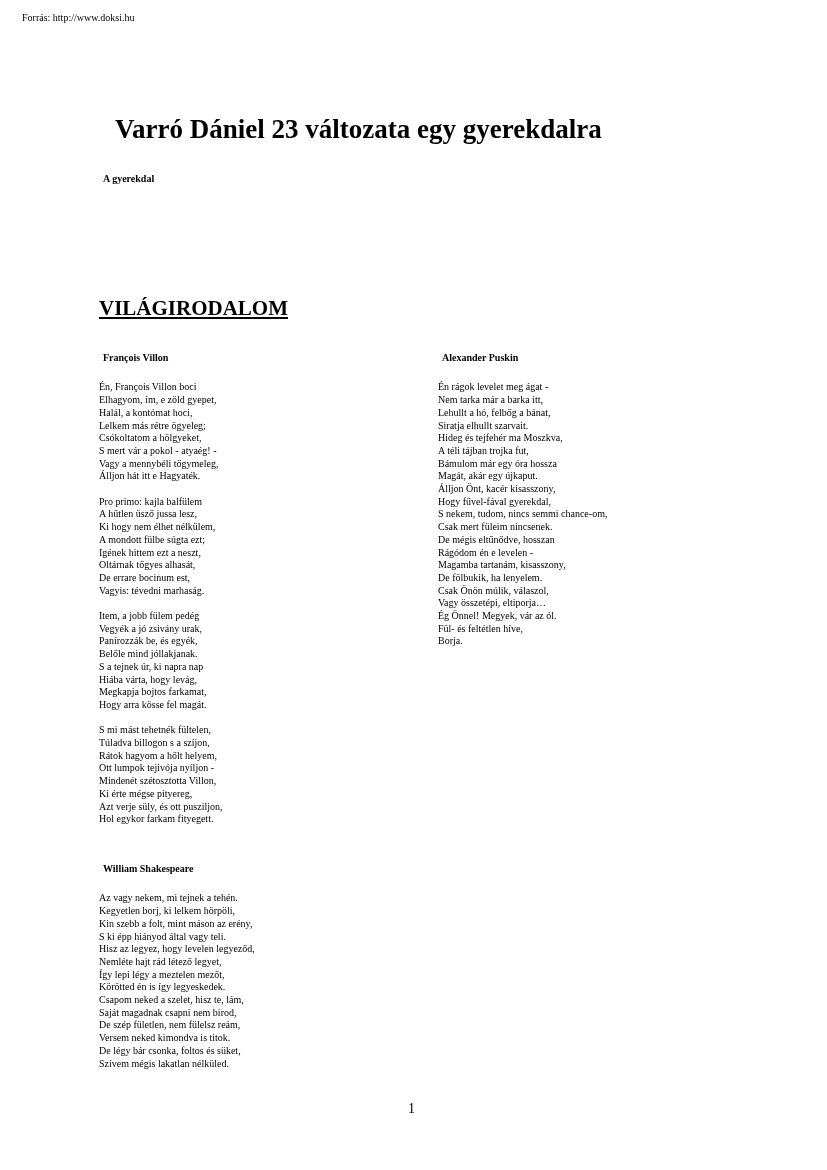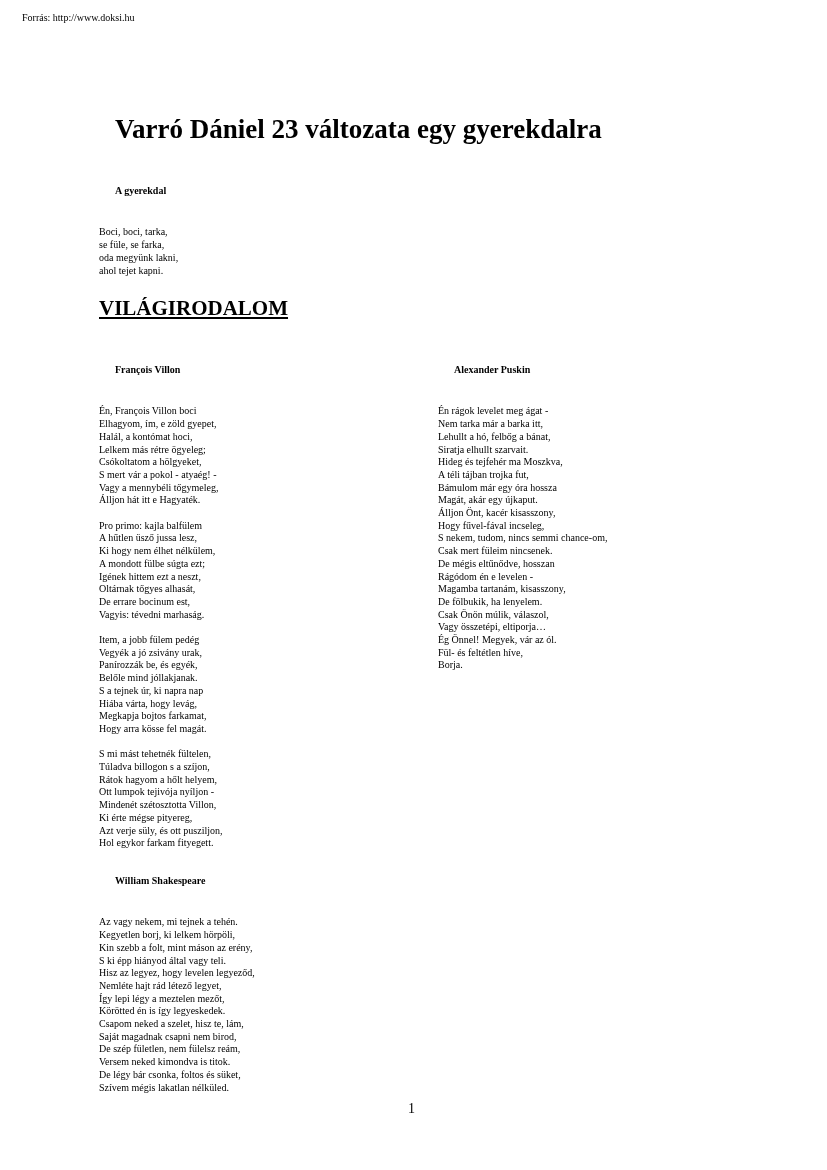--- a/index.html
+++ b/index.html
@@ -3,43 +3,37 @@
 <meta charset="utf-8">
 <style>
   html, body { margin: 0; padding: 0; background: #ffffff; }
   body { width: 827px; height: 1170px; position: relative; overflow: hidden;
          font-family: "Liberation Serif", "DejaVu Serif", serif; color: #000; }
   .source { position: absolute; left: 9px; top: 12px; font-family: Liberation Serif, serif;
             font-size: 10px; color: #000; margin-left: 13px; }
   .title { position: absolute; left: 99px; top: 96px; margin: 16px; font-size: 27px; font-weight: bold;
            line-height: 34px; white-space: nowrap; }
   .block { position: absolute; }
-  .h-small { font-size: 10px; font-weight: bold; line-height: 12.7px; margin: 16px; }
+  .h-small { font-size: 10px; font-weight: bold; line-height: 12.7px; margin: 4px; }
   .lines { font-size: 10px; line-height: 12.7px; margin: 0; white-space: nowrap; }
   .stanza-gap { height: 12.7px; }
   .section-title { position: absolute; left: 99px; top: 294px; margin: 0; font-size: 21px; font-weight: bold;
                    text-decoration: underline; text-decoration-thickness: 2px; text-underline-offset: 2px; line-height: 28px; }
   .page-num { position: absolute; left: 408px; top: 1101px; font-size: 14px; }
 </style>
 </head>
 <body>
 
 <div class="source">Forrás: http://www.doksi.hu</div>
 
 <h1 class="title">Varró Dániel 23 változata egy gyerekdalra</h1>
 
 <div class="block" style="left:99px; top:169px;">
   <p class="h-small">A gyerekdal</p>
   <div class="stanza-gap"></div>
-  <div class="lines">
-    <div>Boci, boci, tarka,</div>
-    <div>se füle, se farka,</div>
-    <div>oda megyünk lakni,</div>
-    <div>ahol tejet kapni.</div>
-  </div>
 </div>
 
 <h2 class="section-title">VILÁGIRODALOM</h2>
 
 <div class="block" style="left:99px; top:348px;">
   <p class="h-small">François Villon</p>
   <div class="stanza-gap"></div>
   <div class="lines">
     <div>Én, François Villon boci</div>
     <div>Elhagyom, ím, e zöld gyepet,</div>
@@ -91,21 +85,21 @@
   <div class="lines">
     <div>Én rágok levelet meg ágat -</div>
     <div>Nem tarka már a barka itt,</div>
     <div>Lehullt a hó, felbőg a bánat,</div>
     <div>Siratja elhullt szarvait.</div>
     <div>Hideg és tejfehér ma Moszkva,</div>
     <div>A téli tájban trojka fut,</div>
     <div>Bámulom már egy óra hossza</div>
     <div>Magát, akár egy újkaput.</div>
     <div>Álljon Önt, kacér kisasszony,</div>
-    <div>Hogy fűvel-fával incseleg,</div>
+    <div>Hogy fűvel-fával gyerekdal,</div>
     <div>S nekem, tudom, nincs semmi chance-om,</div>
     <div>Csak mert füleim nincsenek.</div>
     <div>De mégis eltűnődve, hosszan</div>
     <div>Rágódom én e levelen -</div>
     <div>Magamba tartanám, kisasszony,</div>
     <div>De fölbukik, ha lenyelem.</div>
     <div>Csak Önön múlik, válaszol,</div>
     <div>Vagy összetépi, eltiporja…</div>
     <div>Ég Önnel! Megyek, vár az ól.</div>
     <div>Fül- és feltétlen híve,</div>

